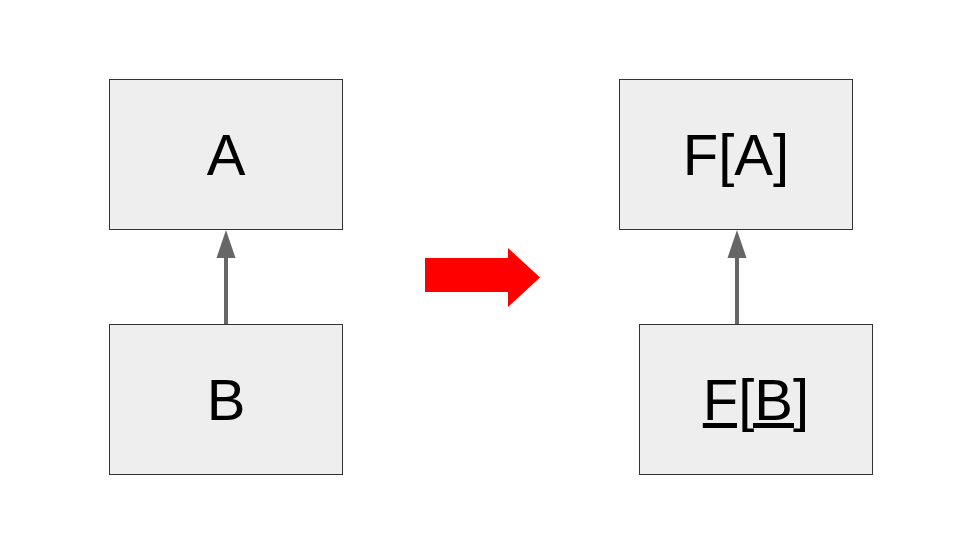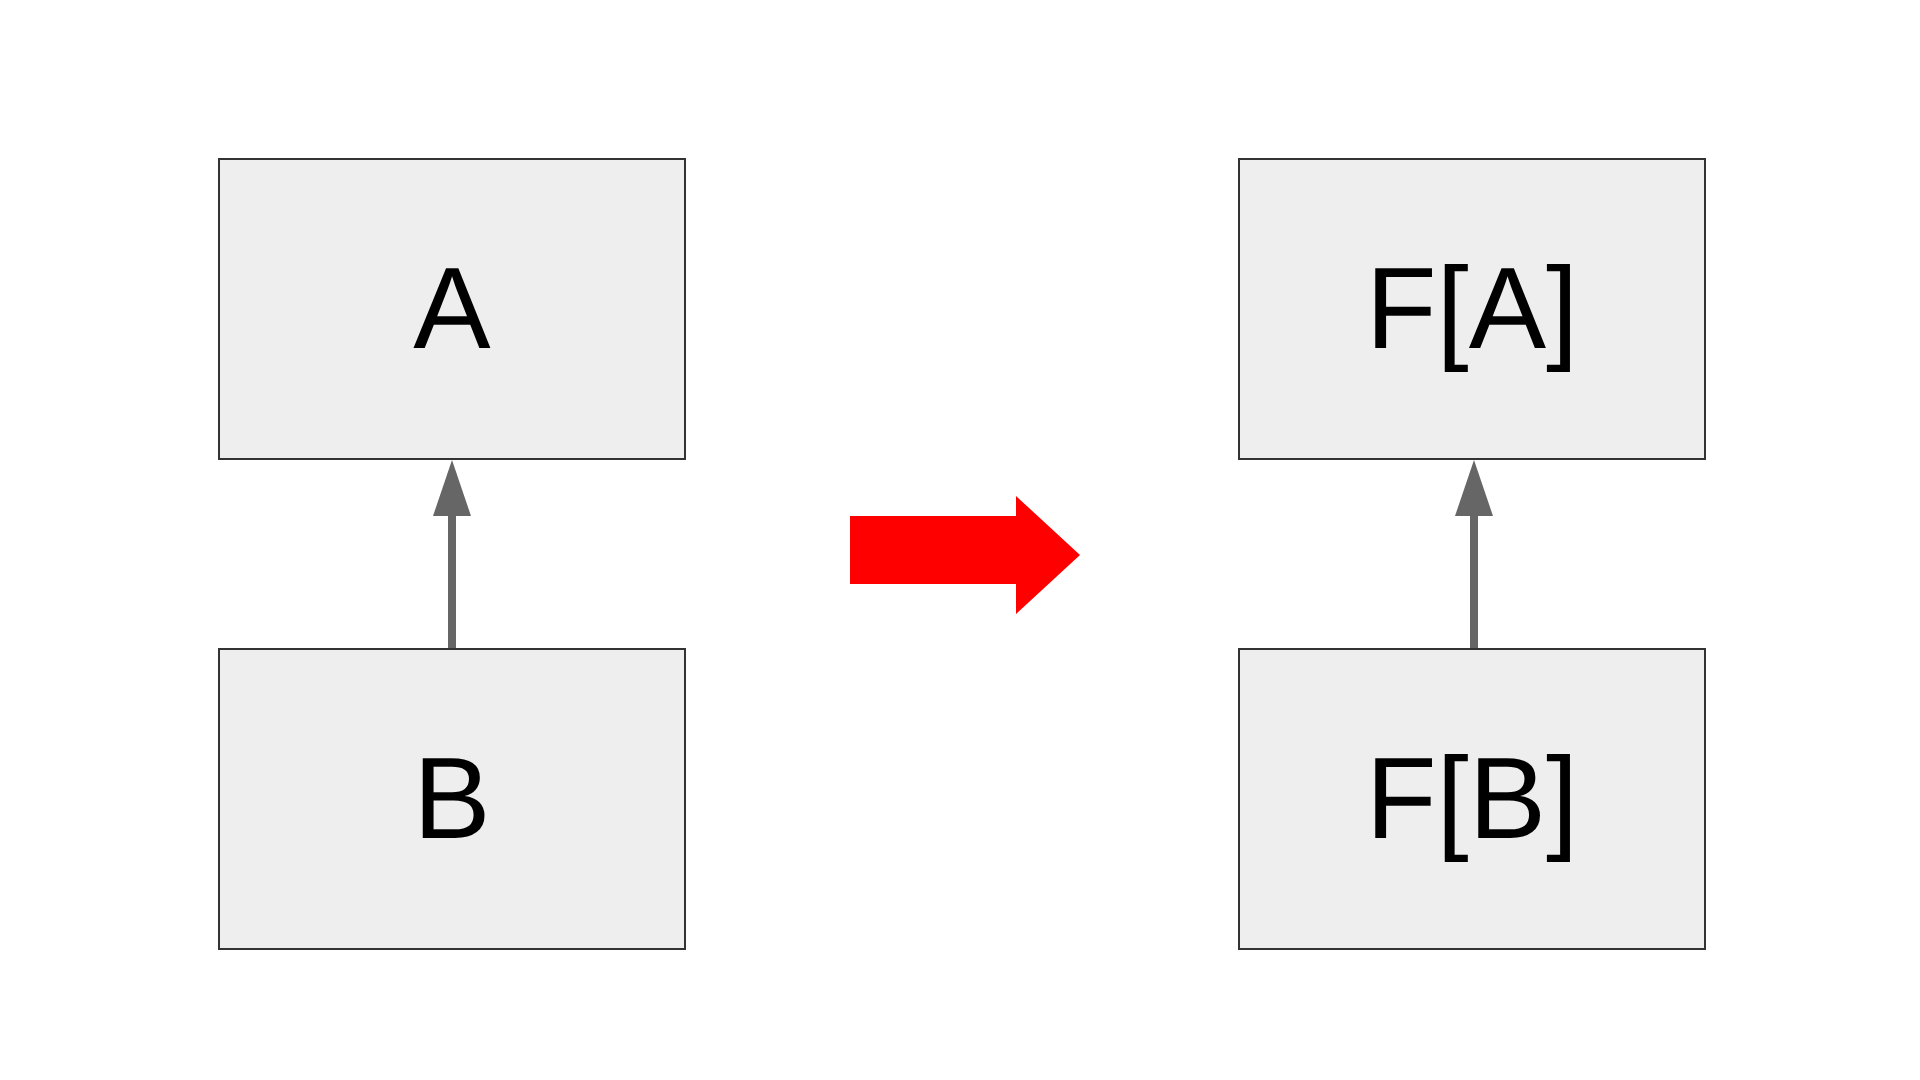--- a/index.html
+++ b/index.html
@@ -36,21 +36,21 @@
   .box-label {
     font-size: 58px;
     color: #000000;
     line-height: 1;
     letter-spacing: 0px;
     user-select: none;
   }
   .box-a  { left: 109px; top: 79px;  }
   .box-b  { left: 109px; top: 324px; }
   .box-fa { left: 619px; top: 79px;  }
-  .box-fb { left: 619px; top: 324px; }
+  .box-fb { left: 639px; top: 324px; text-decoration: underline; }
 </style>
 </head>
 <body>
 
 <div class="canvas">
 
   <svg class="overlay" width="960" height="540" viewBox="0 0 960 540" xmlns="http://www.w3.org/2000/svg">
 
     <g>
       <line x1="226" y1="324" x2="226" y2="255" stroke-width="4" stroke="#666666"></line>

